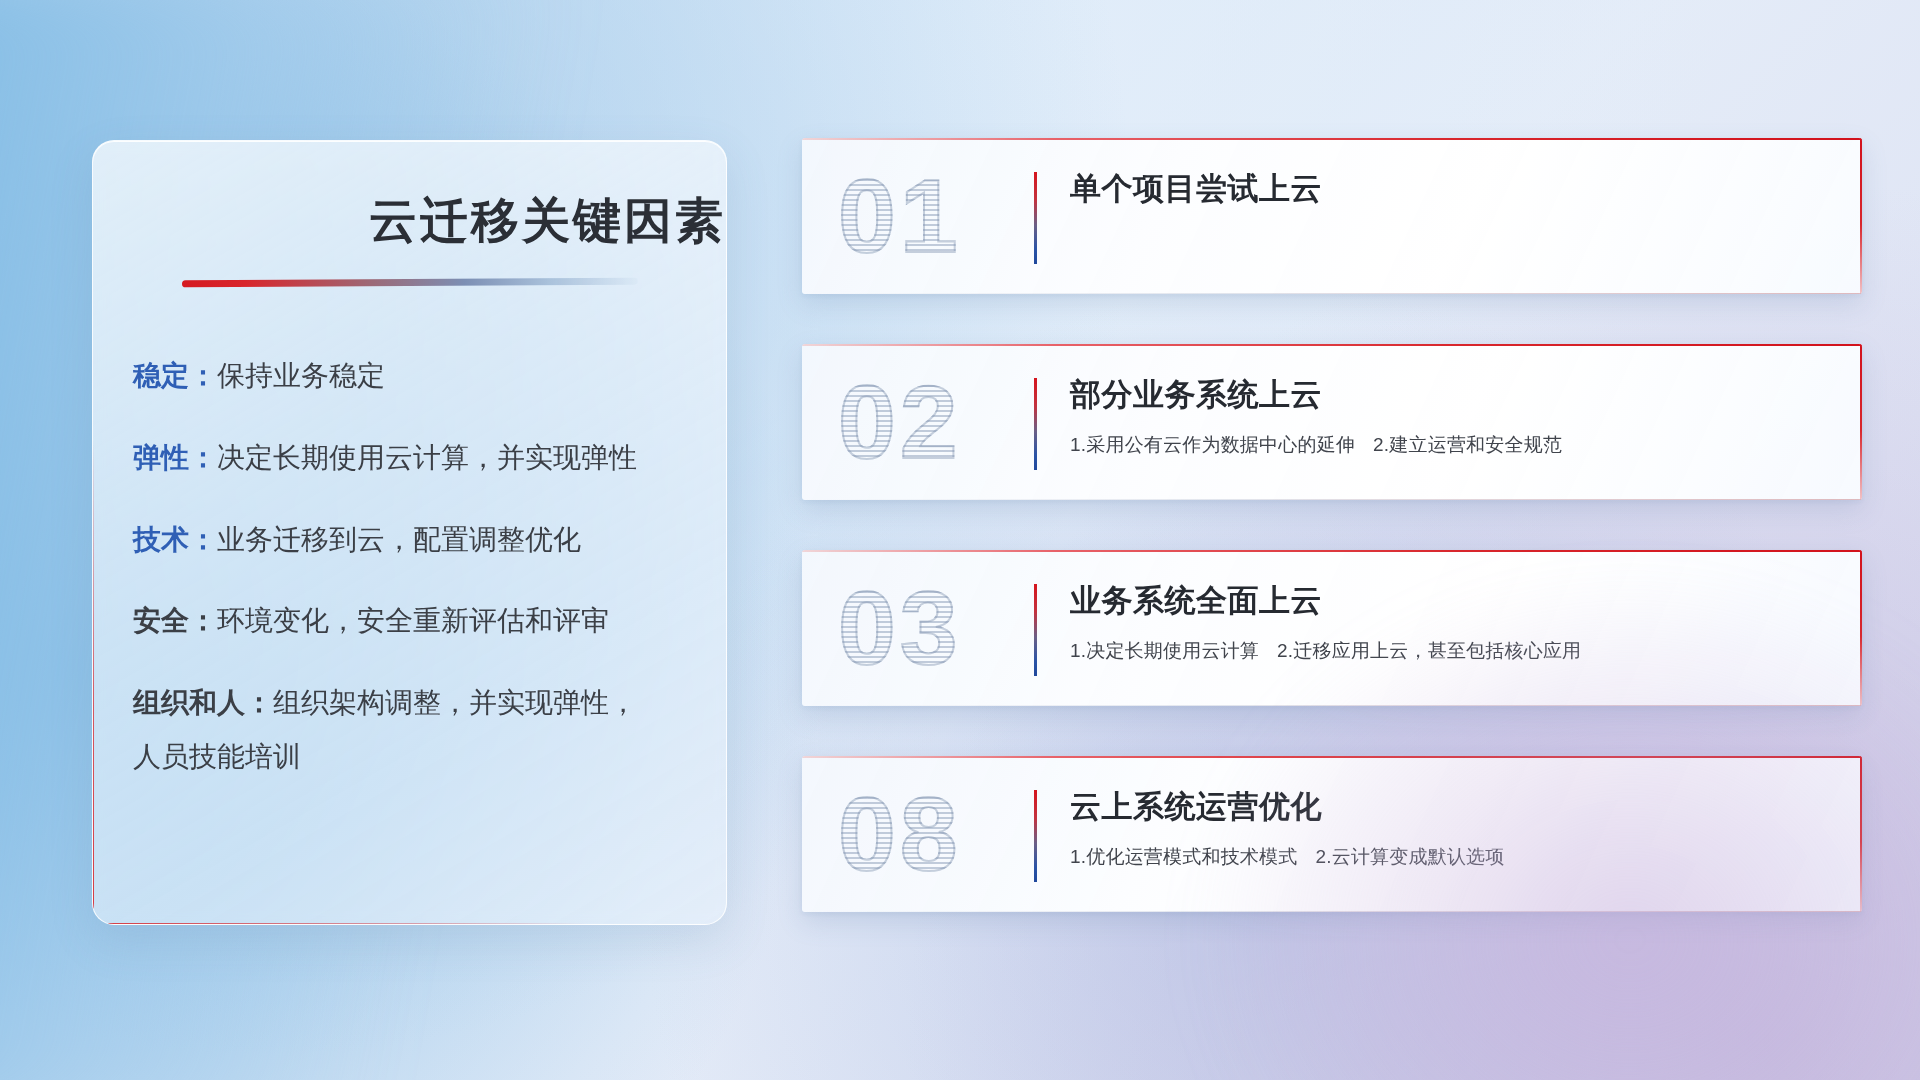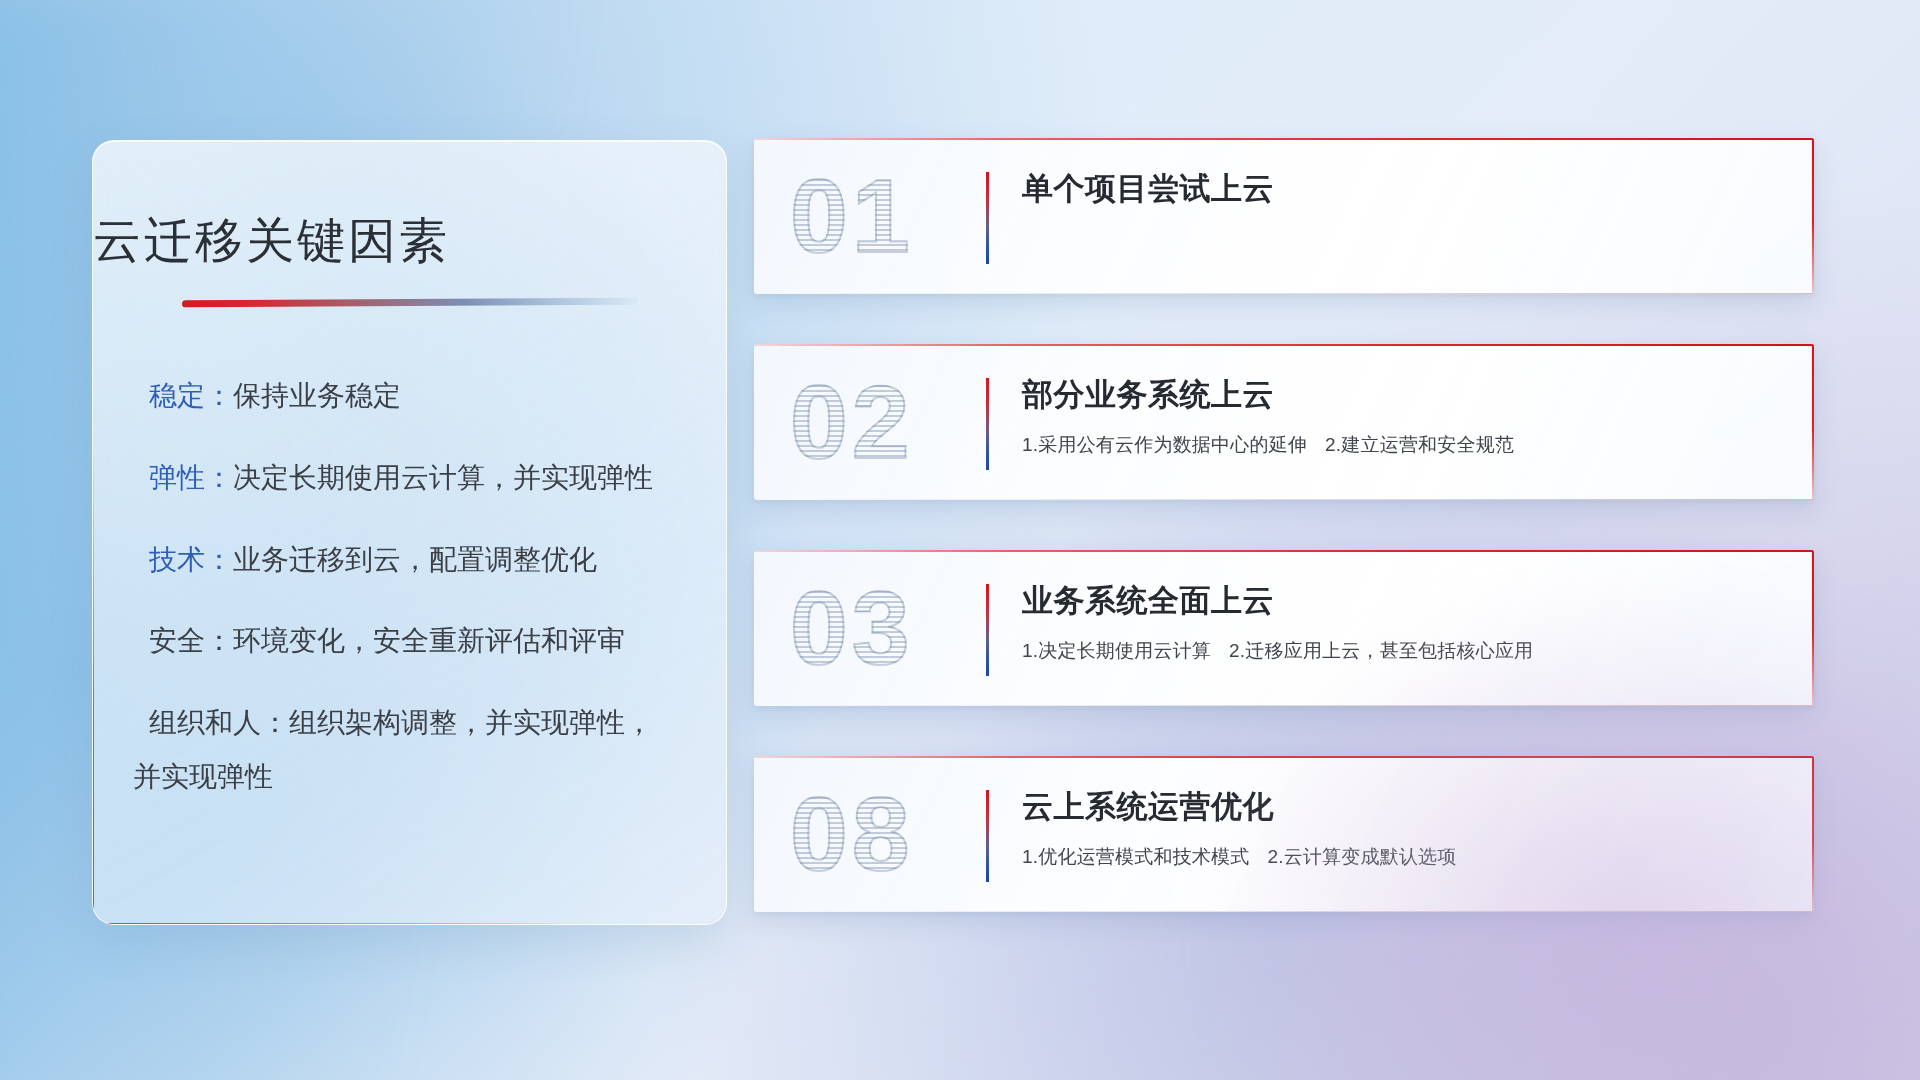--- a/index.html
+++ b/index.html
@@ -68,24 +68,24 @@
   .left-panel .edge-red-b {
     position: absolute;
     left: 0; bottom: 0;
     height: 1px;
     width: 78%;
     background: linear-gradient(to right, rgba(214,40,48,0.9) 0%, rgba(214,40,48,0.35) 70%, rgba(214,40,48,0) 100%);
   }
 
   .panel-title {
     margin: 0;
-    padding: 68px 0 0 0;
-    text-align: left;
+    padding: 48px 0 0 0;
+    text-align: right;
     font-size: 48px;
-    font-weight: 400;
+    font-weight: 700;
     letter-spacing: 3px;
     color: #2b2f36;
   }
   .title-rule {
     margin: 26px auto 0 auto;
     width: 456px;
     height: 7px;
     border-radius: 4px;
     background: linear-gradient(to right, #d51920 0%, #d8262c 14%, #9b6a78 42%, #7c8fb4 62%, #a8c0da 80%, rgba(198,216,234,0.15) 100%);
     transform: skewY(-0.35deg);
@@ -97,30 +97,30 @@
     padding: 72px 0 0 40px;
   }
   .factor-list li {
     font-size: 28px;
     line-height: 1.28;
     color: #3b3f46;
     margin-bottom: 46px;
     white-space: nowrap;
   }
   .factor-list li.wrap { white-space: normal; margin-bottom: 18px; }
-  .factor-list li .label { font-weight: 400; margin-left: 16px; }
+  .factor-list li .label { font-weight: 700; }
   .factor-list li .label.accent { color: #2f5fb5; }
   .factor-list li .label.plain  { color: #3b3f46; }
   .factor-list li .desc { color: #3b3f46; }
   .factor-list li.cont { margin-bottom: 46px; }
 
   
   .cards {
     position: absolute;
-    left: 754px;
+    left: 802px;
     top: 138px;
     width: 1060px;
   }
   .card {
     position: relative;
     height: 156px;
     margin-bottom: 50px;
     border-radius: 3px;
     background: linear-gradient(115deg, rgba(244,248,253,0.96) 0%, rgba(252,253,255,0.99) 34%, rgba(255,255,255,1) 62%, rgba(248,251,255,0.97) 100%);
     box-shadow: 0 10px 26px rgba(92,124,164,0.18), 0 2px 5px rgba(92,124,164,0.10);
@@ -221,21 +221,21 @@
       <li>
         <span class="label accent">技术：</span><span class="desc">业务迁移到云，配置调整优化</span>
       </li>
       <li>
         <span class="label plain">安全：</span><span class="desc">环境变化，安全重新评估和评审</span>
       </li>
       <li class="wrap">
         <span class="label plain">组织和人：</span><span class="desc">组织架构调整，并实现弹性，</span>
       </li>
       <li class="cont">
-        <span class="desc">并实现弹性</span>
+        <span class="desc">人员技能培训</span>
       </li>
     </ul>
   </section>
 
   <section class="cards">
 
     <article class="card">
       <span class="top-rule"></span>
       <span class="right-rule"></span>
       <span class="bottom-fade"></span>

